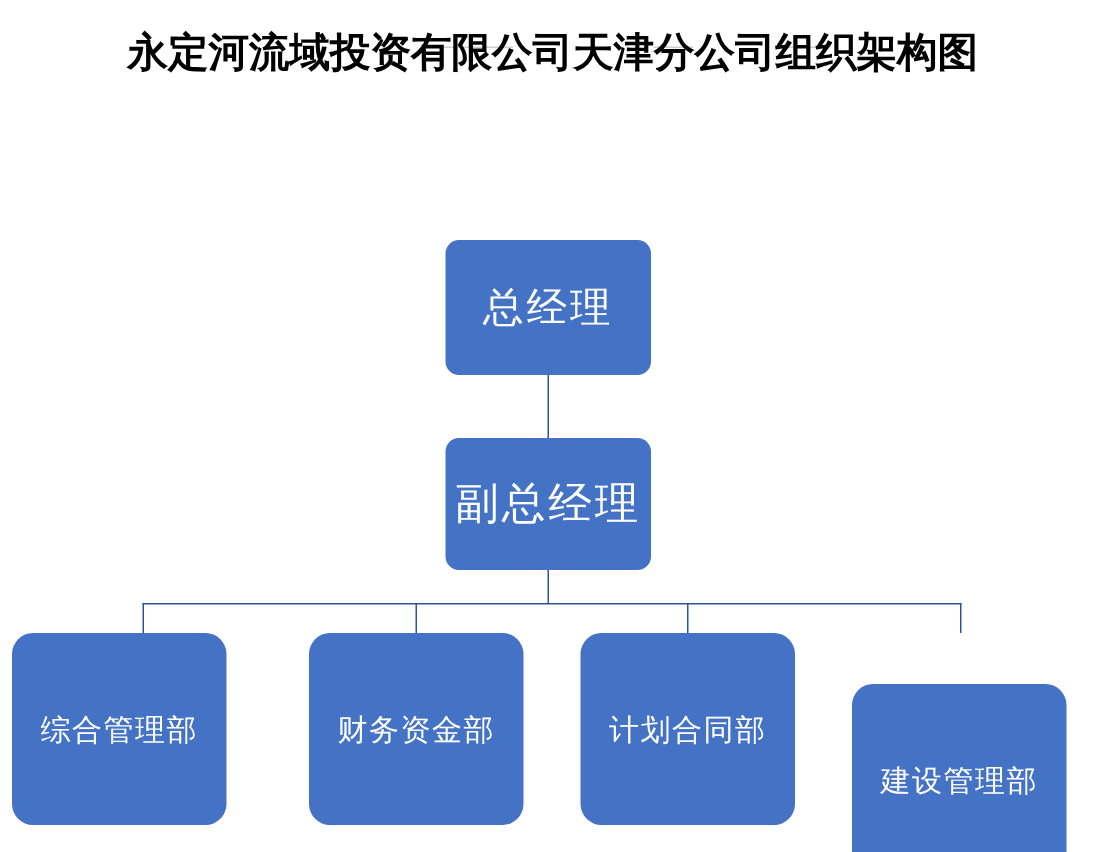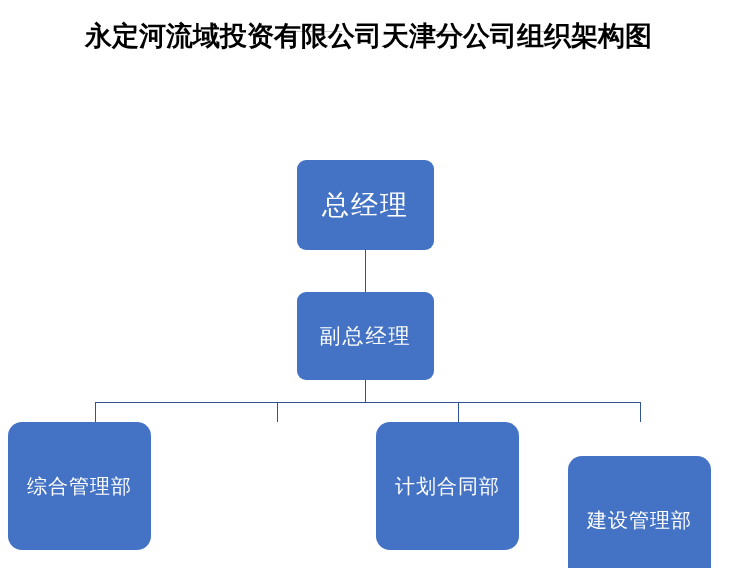--- a/index.html
+++ b/index.html
@@ -74,21 +74,21 @@
   }
 
   .node.level-top {
     border-radius: 9px;
     font-size: 27px;
     letter-spacing: 2px;
   }
 
   .node.level-mid {
     border-radius: 9px;
-    font-size: 21px;
+    font-size: 29px;
     letter-spacing: 2px;
   }
 
   .node.level-dept {
     border-radius: 14px;
     font-size: 20px;
     letter-spacing: 1px;
     align-items: center;
   }
 </style>
@@ -119,22 +119,25 @@
   </div>
 
   <div class="node level-mid" style="left:297px; top:292px; width:137px; height:88px;">
     <span>副总经理</span>
   </div>
 
   <div class="node level-dept" style="left:8px; top:422px; width:143px; height:128px;">
     <span>综合管理部</span>
   </div>
 
+  <div class="node level-dept" style="left:206px; top:422px; width:143px; height:128px;">
+    <span>财务资金部</span>
+  </div>
 
-  <div class="node level-dept" style="left:376px; top:422px; width:143px; height:128px;">
+  <div class="node level-dept" style="left:387px; top:422px; width:143px; height:128px;">
     <span>计划合同部</span>
   </div>
 
   <div class="node level-dept" style="left:568px; top:422px; width:143px; height:128px;margin-top:34px;">
     <span>建设管理部</span>
   </div>
 
 </div>
 
 </body></html>

